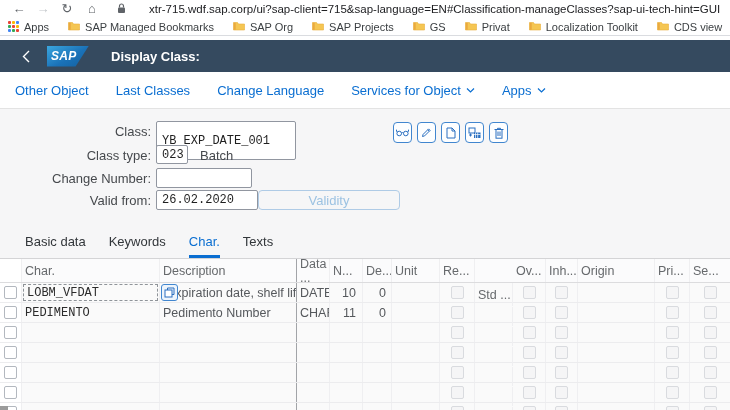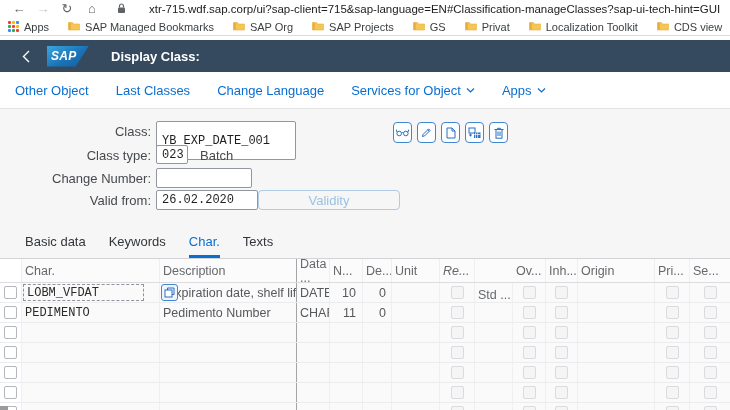--- a/index.html
+++ b/index.html
@@ -63,34 +63,34 @@
   .trow { display:flex; height:20px; background:#fafafa; border-bottom:1px solid #ececee; align-items:center; }
   .c { height:100%; display:flex; align-items:center; border-right:1px solid #efeff1; overflow:hidden; }
   .c.pad { padding-left:3px; }
   .col-sel { width:22px; background:#fff; justify-content:center; }
   .col-char { width:138px; }
   .col-desc { width:137px; border-right:1px solid #a2a4a8; position:relative; }
   .col-data { width:33px; }
   .col-n { width:33px; justify-content:flex-end; padding-right:6px; }
   .col-de { width:29px; justify-content:flex-end; padding-right:5px; }
   .col-unit { width:48px; }
-  .col-re { width:35px; justify-content:center;font-style:italic; }
+  .col-re { width:35px; justify-content:center; }
   .col-std { width:38px;margin-top:48px; }
   .col-ov { width:33px; justify-content:center; }
   .col-inh { width:32px; justify-content:center; }
   .col-origin { width:77px; }
   .col-pri { width:35px; justify-content:center; }
   .col-se { width:40px; justify-content:center; border-right:none; }
   .thead .c { color:#66696c; }
   .thead .col-n, .thead .col-de { justify-content:flex-start; padding-left:3px; }
   .mono { font-family:"Liberation Mono", monospace; font-size:12px; color:#2b2b2b; }
   .gray-txt { font-size:12.5px; color:#55585c; }
   .cb { width:13px; height:13px; border:1px solid #b3b8bf; border-radius:2px; background:#fff; }
   .cb.dis { border-color:#d9dbdf; background:#f5f5f6; }
-  .focus-box { margin-left:1px; width:121px; height:17px; border:1px dashed #8f9499;
+  .focus-box { margin-left:1px; width:135px; height:17px; border:1px dashed #8f9499;
     display:flex; align-items:center; padding-left:3px; }
   .desc-icon { position:absolute; left:1px; top:1px; width:17px; height:17px; z-index:2;
     background:#eef5fc; border:1px solid #4186cf; border-radius:3px;
     display:flex; align-items:center; justify-content:center; }
   .desc-text-overlap { padding-left:7px; position:relative; z-index:1; white-space:nowrap; }
   .corner-bubble { position:absolute; left:0; bottom:0; width:8px; height:4px; background:#9b9b9b; }
 </style>
 </head>
 <body>
 

